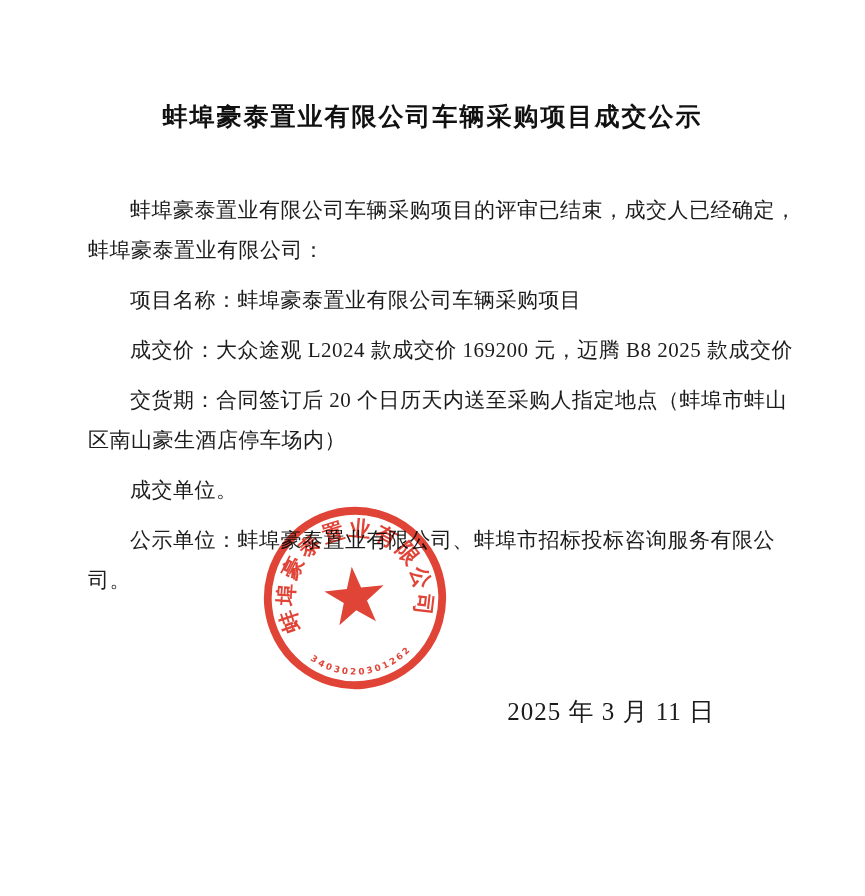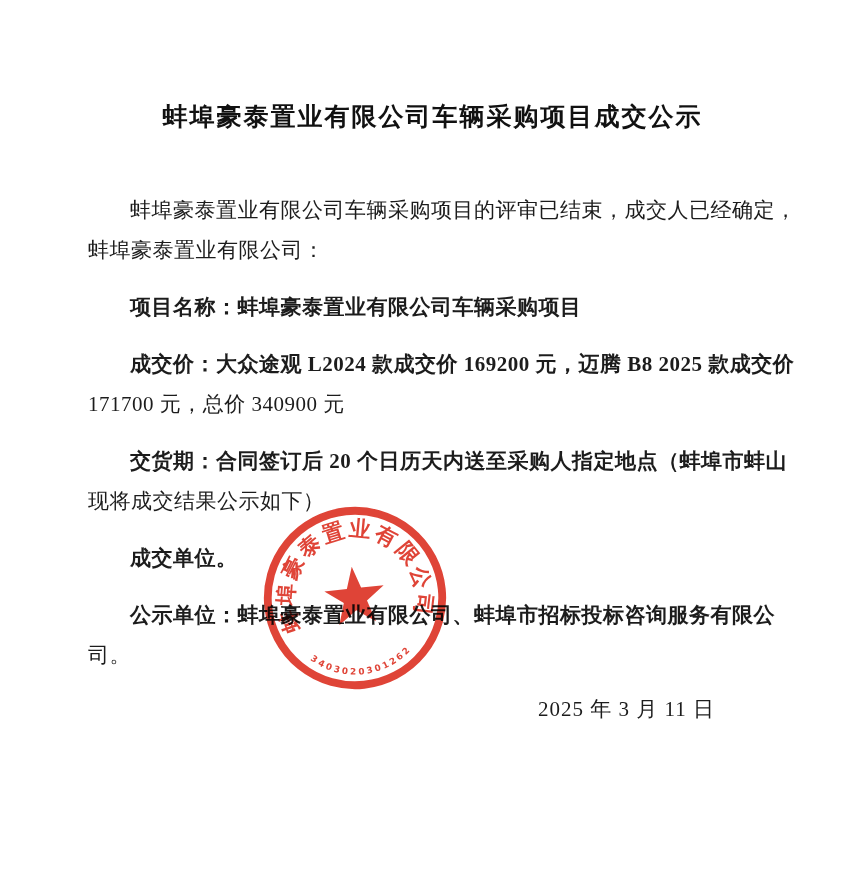--- a/index.html
+++ b/index.html
@@ -34,26 +34,26 @@
     left: 88px;
     width: 700px;
   }
   .line {
     line-height: 40px;
     font-size: 21px;
     white-space: nowrap;
     letter-spacing: 0.5px;
   }
   .indent { text-indent: 2em; }
-  .pgap  { margin-top: 17px; font-weight: bold; }
+  .pgap  { margin-top: 10px; }
   .doc-date {
     position: absolute;
     top: 695px;
     right: 150px;
-    font-size: 21px;
+    font-size: 25px;
     letter-spacing: 1px;
     white-space: nowrap;
   }
   .seal {
     position: absolute;
     left: 257px;
     top: 500px;
     width: 196px;
     height: 196px;
     transform: rotate(-6deg);
@@ -67,23 +67,22 @@
 
 <div class="page">
 
   <div class="doc-title">蚌埠豪泰置业有限公司车辆采购项目成交公示</div>
 
   <div class="doc-body">
     <div class="line indent">蚌埠豪泰置业有限公司车辆采购项目的评审已结束，成交人已经确定，</div>
     <div class="line">蚌埠豪泰置业有限公司：</div>
     <div class="line indent pgap">项目名称：蚌埠豪泰置业有限公司车辆采购项目</div>
     <div class="line indent pgap">成交价：大众途观 L2024 款成交价 169200 元，迈腾 B8 2025 款成交价</div>
-    <div class="line">171700 元，总价 340900 元</div>
     <div class="line indent pgap">交货期：合同签订后 20 个日历天内送至采购人指定地点（蚌埠市蚌山</div>
-    <div class="line">现将成交结果公示如下）</div>
+    <div class="line">区南山豪生酒店停车场内）</div>
     <div class="line indent pgap">成交单位。</div>
     <div class="line indent pgap">公示单位：蚌埠豪泰置业有限公司、蚌埠市招标投标咨询服务有限公</div>
     <div class="line">司。</div>
   </div>
 
   <svg class="seal" viewBox="0 0 200 200" xmlns="http://www.w3.org/2000/svg">
     <defs>
       <path id="sealTopArc" d="M 40.8 121.5 A 63 63 0 1 1 159.2 121.5" fill="none"></path>
       <path id="sealBottomArc" d="M 47.5 157.5 A 77 77 0 0 0 152.5 157.5" fill="none"></path>
     </defs>

